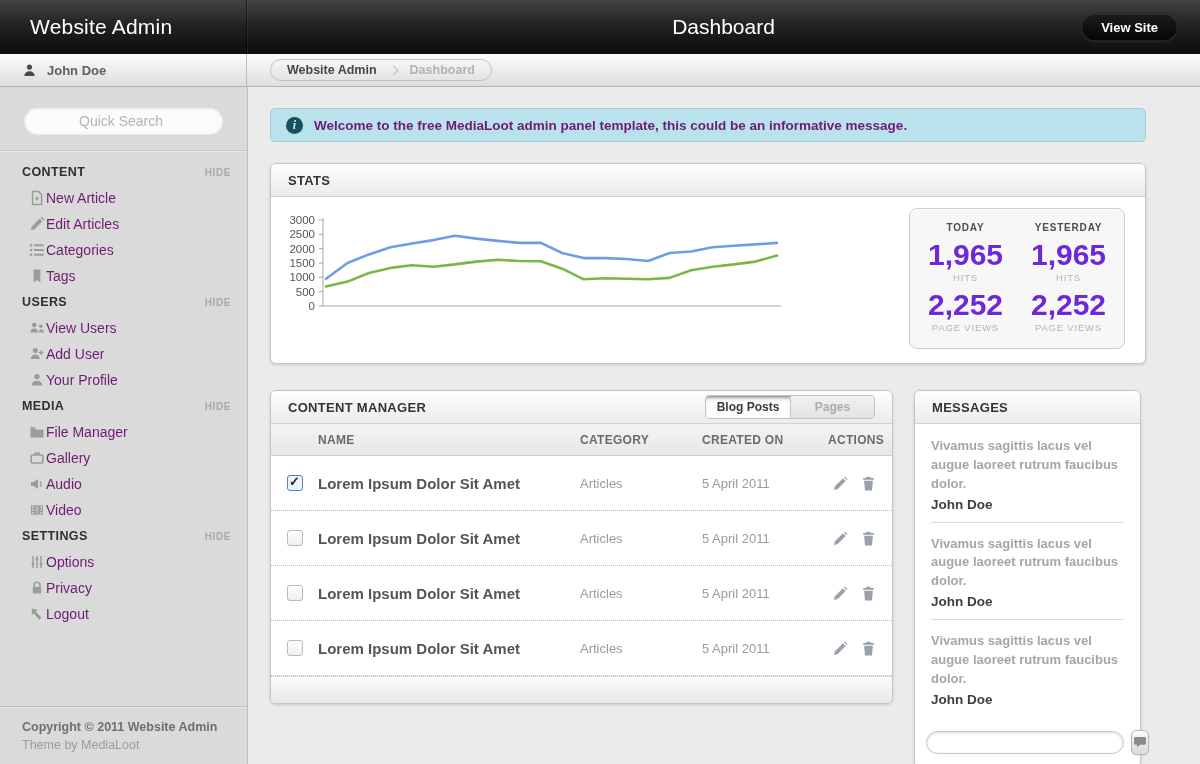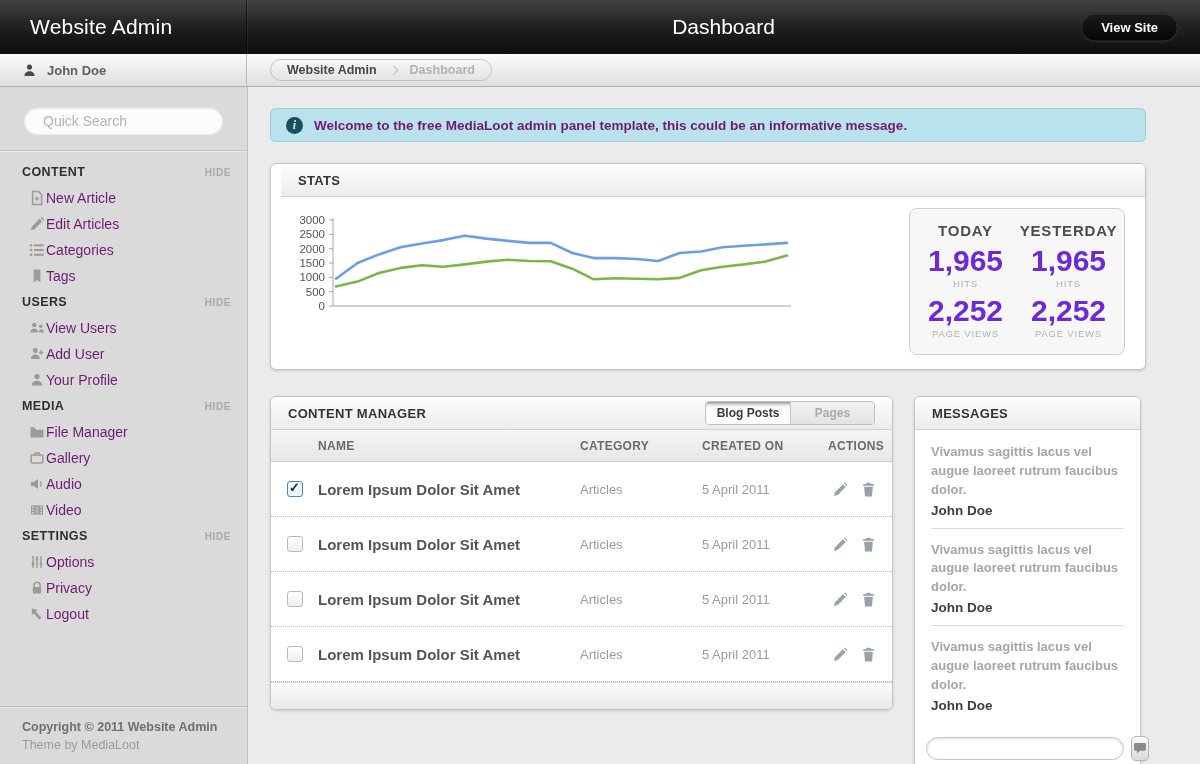--- a/index.html
+++ b/index.html
@@ -40,21 +40,21 @@
 
   
   .sidebar { width:248px; flex:0 0 248px; background:#dadada; border-right:1px solid #c0c0c0;
     display:flex; flex-direction:column; }
   .search-wrap { padding:20px 24px 16px; border-bottom:1px solid #c6c6c6;
     box-shadow:0 1px 0 #e9e9e9; }
   .search-box { height:27px; border-radius:14px; background:#fcfcfc;
     box-shadow:inset 0 1px 3px rgba(0,0,0,.18), 0 1px 0 #ededed; display:flex; align-items:center;
     gap:8px; padding:0 11px; }
   .search-box input { flex:1; border:none; outline:none; background:transparent;
-    font-family:"Liberation Sans",sans-serif; font-size:14px; color:#666; }
+    font-family:"Liberation Sans",sans-serif; font-size:14px; color:#666;margin-left:36px; }
   .search-box input::placeholder { color:#b4b4b4; }
   .menu { flex:1; padding:8px 16px 0 22px; overflow:hidden; }
   .section-head { display:flex; justify-content:space-between; align-items:center; height:26px; }
   .section-title { font-size:12.5px; font-weight:bold; color:#2f2f2f; letter-spacing:.4px; cursor:default; }
   .hide-link { font-size:10px; font-weight:bold; color:#a9a9a9; letter-spacing:.6px; cursor:pointer; }
   .mi { display:flex; align-items:center; gap:1px; height:26px; padding-left:7px;
     color:#701a75; font-size:14px; cursor:pointer; }
   .mi svg { flex:0 0 16px; }
   .sidebar-footer { border-top:1px solid #bfbfbf; box-shadow:inset 0 1px 0 #e7e7e7;
     padding:13px 22px 0; height:58px; flex:0 0 58px; }
@@ -72,27 +72,27 @@
   .notice-text { font-size:13.5px; font-weight:bold; color:#701a75; }
 
   .panel { background:#fff; border:1px solid #c5c5c5; border-radius:6px;
     box-shadow:0 1px 3px rgba(0,0,0,.14); }
   .panel-head { background:linear-gradient(#fefefe,#ebebeb); border-bottom:1px solid #d1d1d1;
     border-radius:5px 5px 0 0; height:33px; display:flex; align-items:center;
     justify-content:space-between; padding:0 17px; }
   .panel-title { font-size:13px; font-weight:bold; color:#333; letter-spacing:.3px; }
 
   
-  .stats { width:876px; margin-bottom:26px;padding-left:10px; }
+  .stats { width:876px; margin-bottom:26px; }
   .stats-body { display:flex; align-items:flex-start; padding:11px 20px 14px 10px; }
   .chart-wrap { flex:1; }
   .summary { width:216px; background:#f7f7f7; border:1px solid #cecece; border-radius:8px;
     box-shadow:inset 0 1px 0 #fff; display:flex; padding:13px 4px 15px; }
   .sum-col { flex:1; text-align:center; }
-  .sum-period { font-size:15px; font-weight:bold; color:#4d4d4d; letter-spacing:.8px; }
+  .sum-period { font-size:10px; font-weight:bold; color:#4d4d4d; letter-spacing:.8px; }
   .sum-num { font-size:30px; font-weight:bold; color:#6d28d9; text-shadow:0 1px 0 #fff;
     margin-top:7px; line-height:1; }
   .sum-sub { font-size:9.5px; color:#b3b3b3; letter-spacing:.8px; margin-top:2px; }
 
   
   .row2 { display:flex; gap:21px; align-items:flex-start; }
 
   .cm { width:623px; }
   .tabs { display:flex; border:1px solid #c2c2c2; border-radius:4px; overflow:hidden; height:24px; }
   .tab { width:84px; display:flex; align-items:center; justify-content:center;

